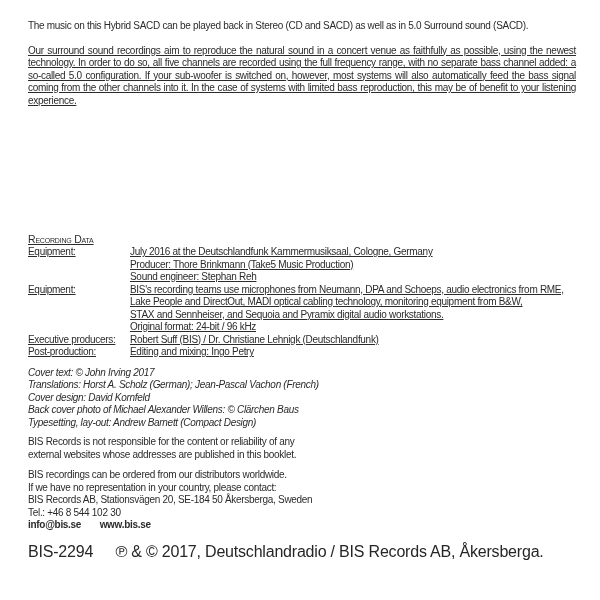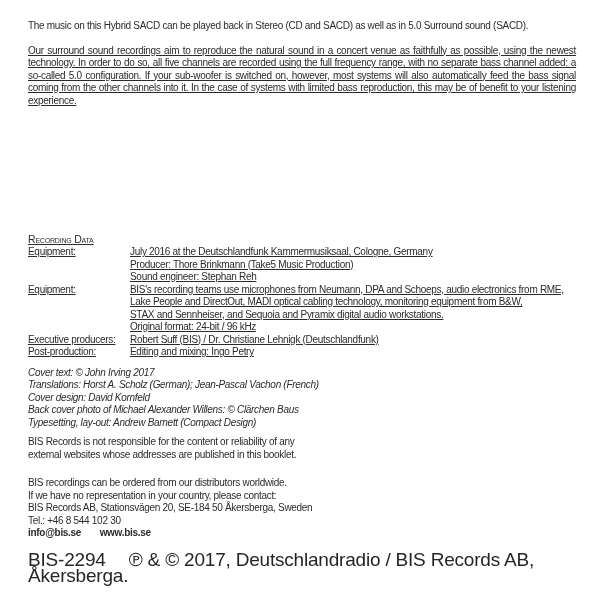--- a/index.html
+++ b/index.html
@@ -31,26 +31,26 @@
     line-height: 13px;
     letter-spacing: -0.2px;
   }
   .section-recording { margin-top: 126px; text-decoration: underline; }
   .credit-row { display: flex; align-items: flex-start; }
   .credit-label { width: 102px; flex-shrink: 0; }
   .credit-value { flex: 1; }
   .section-booklet { margin-top: 8px; }
   .booklet-lines { margin-top: 1px; font-style: italic; }
   .block-disclaimer { margin-top: 7px; }
-  .block-distribution { margin-top: 16px; }
+  .block-distribution { margin-top: 8px; }
   .contact-line { font-weight: bold; }
   .contact-line .email { margin-right: 16px; }
   .footer {
     margin-top: 12px;
-    font-size: 19px;
+    font-size: 16px;
     line-height: 16px;
     letter-spacing: -0.2px;
     color: #262626;
   }
   .footer .catalog { margin-right: 18px; }
 </style>
 </head>
 <body>
 
 <main class="page">

